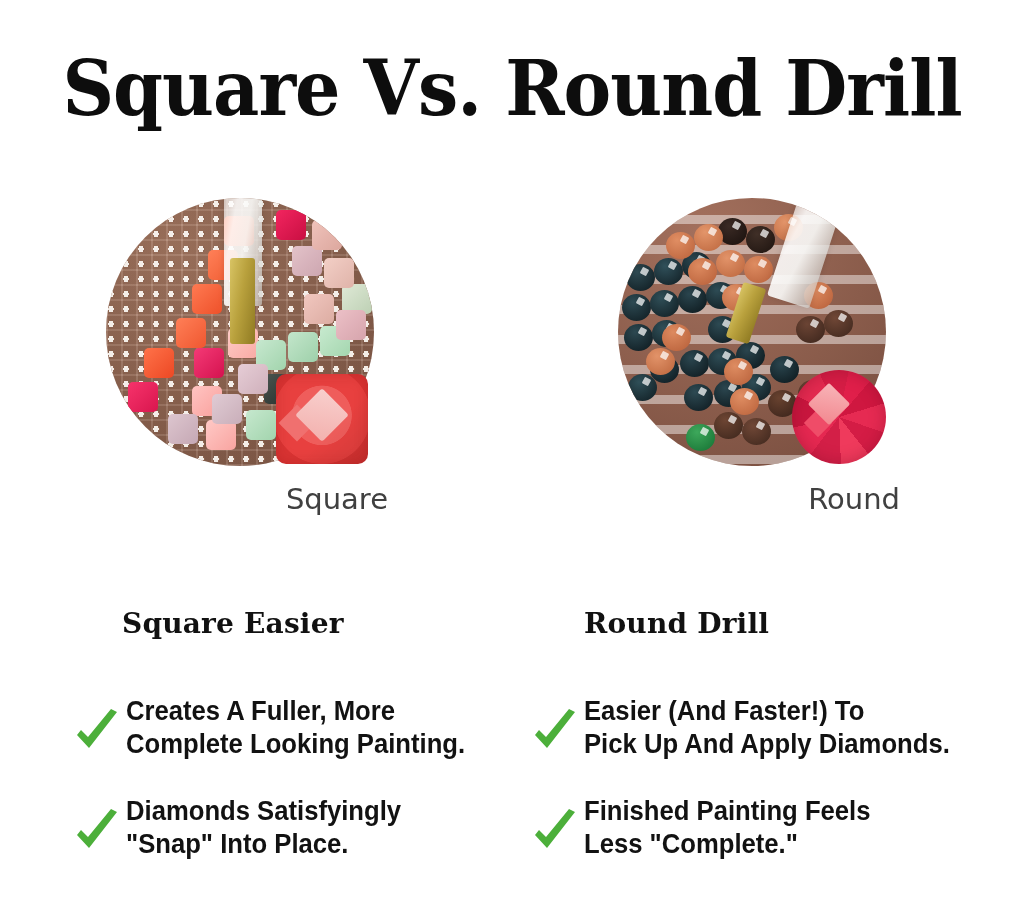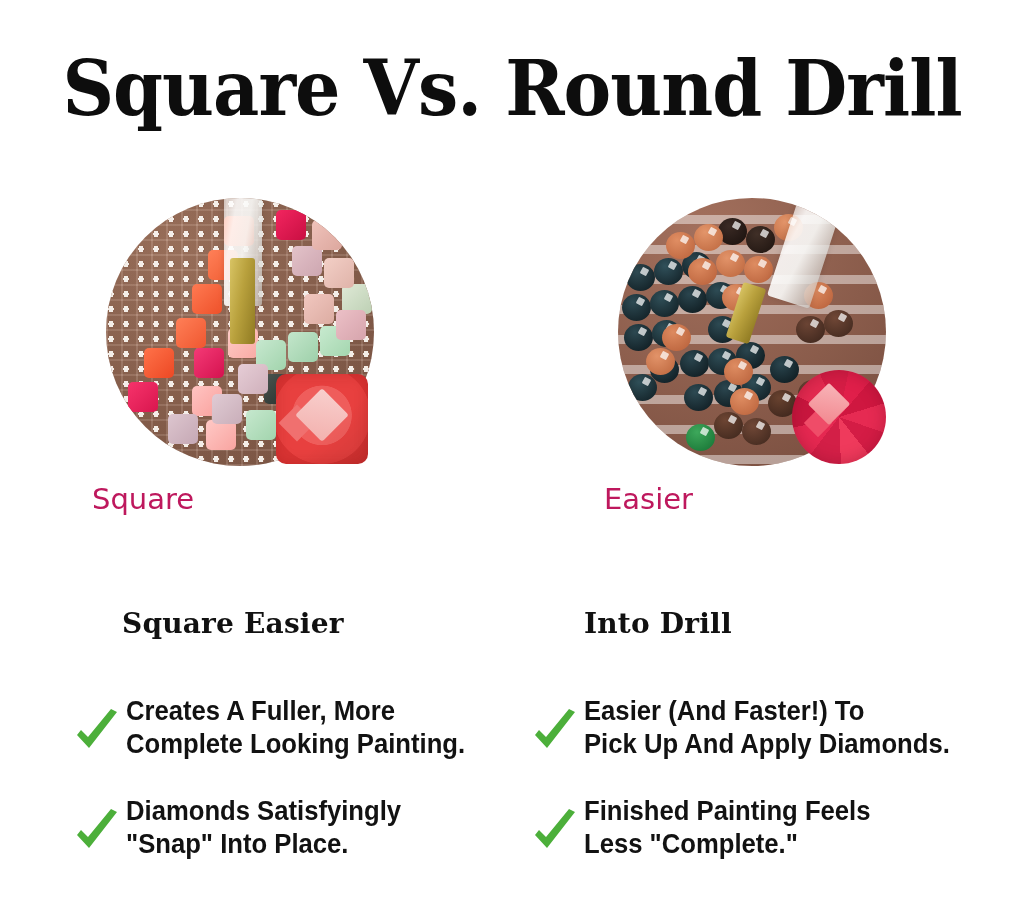--- a/index.html
+++ b/index.html
@@ -221,26 +221,26 @@
     background: #ef4c68;
     transform: rotate(45deg);
   }
 
   
   .caption {
     position: absolute;
     top: 284px;
     left: 0;
     width: 296px;
-    text-align: left;
+    text-align: right;
     font-family: "DejaVu Sans", "Liberation Sans", sans-serif;
     font-weight: 400;
     font-size: 29px;
     line-height: 34px;
-    color: #be185d;
+    color: #404040;
   }
 
   
   .col-heading {
     position: absolute;
     top: 607px;
     font-family: "DejaVu Serif", "Liberation Serif", serif;
     font-weight: 700;
     font-size: 28px;
     line-height: 34px;
@@ -406,26 +406,26 @@
         <div class="pen" style="left:148px;top:-18px;width:44px;height:122px;transform:rotate(18deg);transform-origin:50% 100%;"></div>
         <div class="pen-wax" style="left:116px;top:86px;width:24px;height:58px;transform:rotate(18deg);"></div>
       </div>
 
       <div class="gem-round">
         <div class="f2"></div>
         <div class="facet"></div>
       </div>
     </div>
 
-    <div class="caption">Easier</div>
+    <div class="caption">Round</div>
   </div>
 
   <div class="col-heading left">Square Easier</div>
 
-  <div class="col-heading right">Into Drill</div>
+  <div class="col-heading right">Round Drill</div>
 
   <div class="bullets right">
 
     <div class="bullet">
       <span class="check-icon">
         <svg viewBox="0 0 46 48" xmlns="http://www.w3.org/2000/svg">
           <path d="M3 27 L15 40 L43 4 L37 1 L14 29 L7 22 Z" fill="#4caf3a"></path>
         </svg>
       </span>
       <span class="bullet-text">Easier (And Faster!) To

